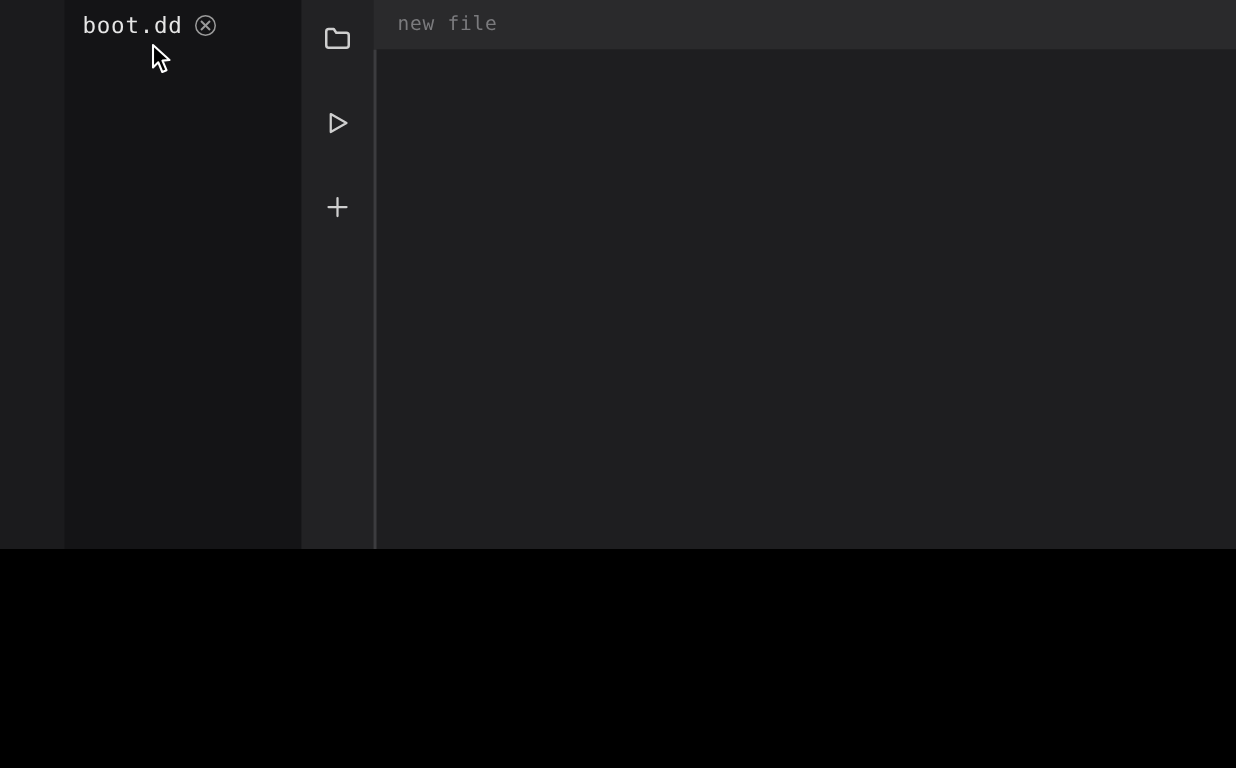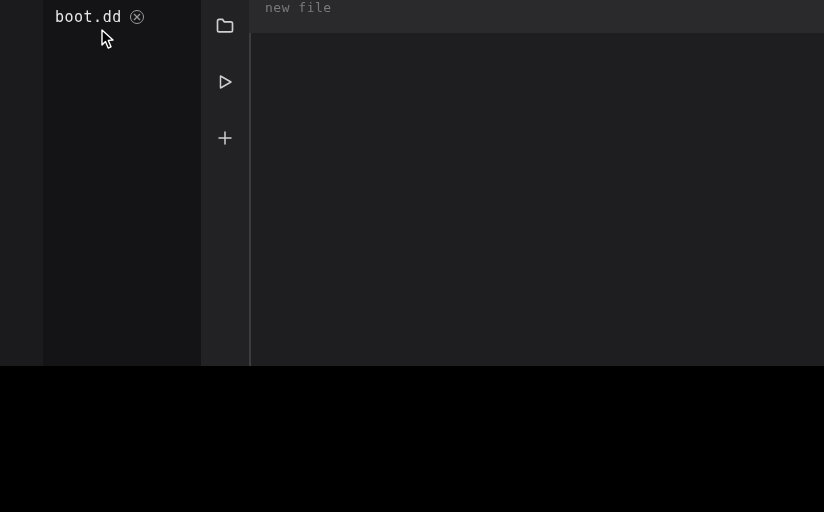--- a/index.html
+++ b/index.html
@@ -74,21 +74,21 @@
     flex: 1;
     height: 366px;
     display: flex;
     flex-direction: column;
     background: #1e1e20;
   }
   .tab-bar {
     height: 33px;
     background: #2a2a2c;
     display: flex;
-    align-items: flex-start;
+    align-items: center;
     padding-left: 16px;
   }
   .tab-title {
     font-size: 13px;
     letter-spacing: 0.5px;
     color: #7a7a7d;
   }
   .editor-body {
     flex: 1;
     position: relative;

